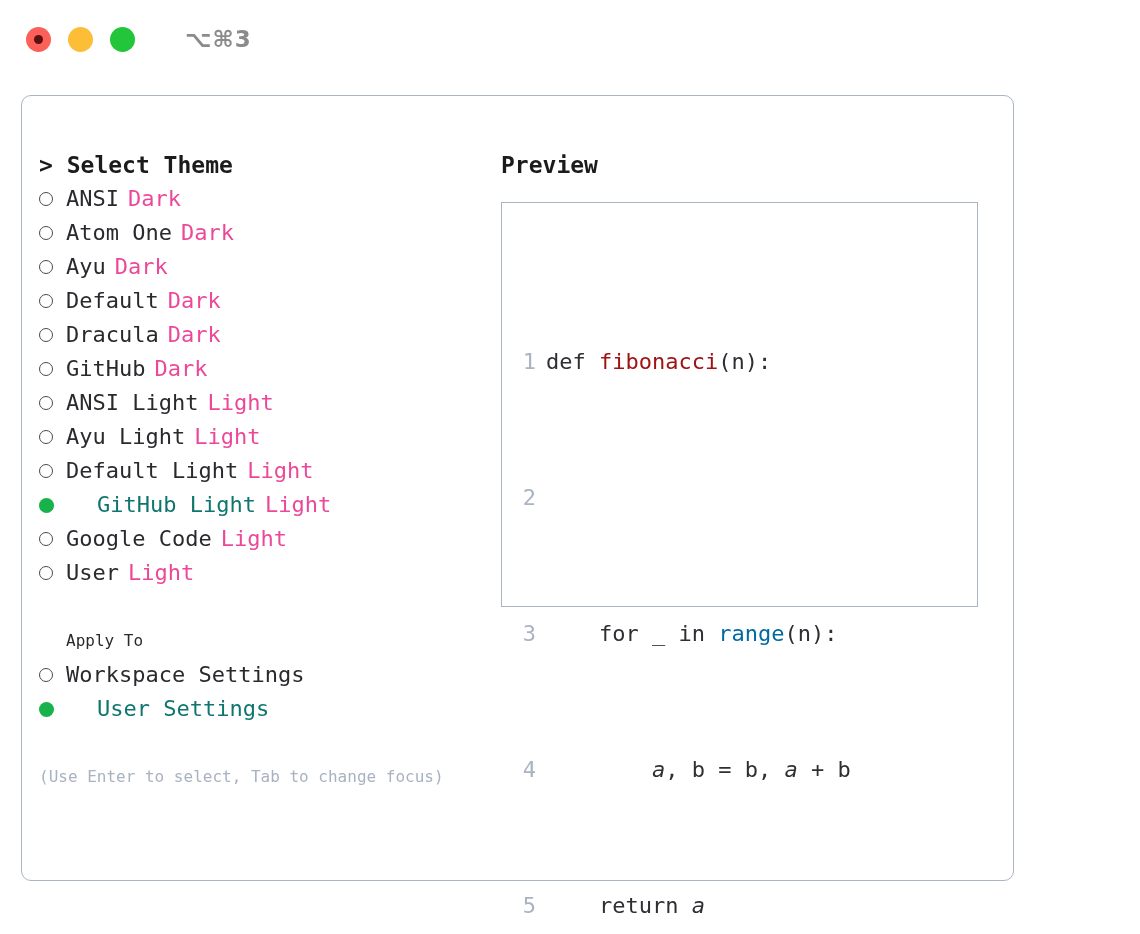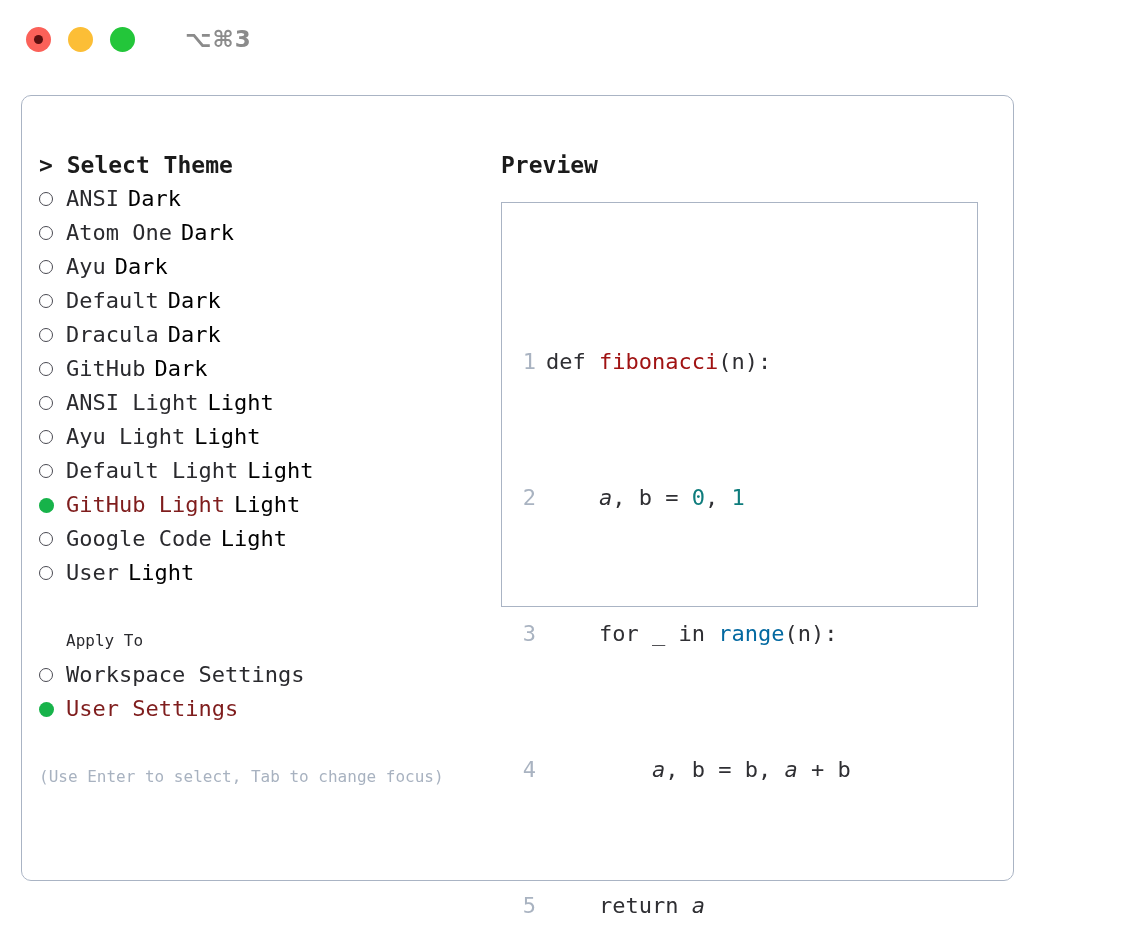--- a/index.html
+++ b/index.html
@@ -115,22 +115,22 @@
     border: 1.8px solid #4a4a52;
     background: transparent;
   }
   .dot-filled {
     width: 15px; height: 15px;
     border-radius: 50%;
     background: #17b34a;
   }
 
   .row .label  { color: #2a2a2e; }
-  .row.selected .label { color: #7f1d1d; }
-  .row .variant { color: #000000; margin-left: 9px; }
+  .row.selected .label { color: #0f766e; margin-left: 31px; }
+  .row .variant { color: #ec4899; margin-left: 9px; }
 
   .section-label {
     font-size: 16px;
     color: #2a2a2e;
     line-height: 34px;
     padding-left: 27px;
     white-space: pre;
   }
 
   .spacer-block { height: 34px; }
@@ -306,21 +306,20 @@
         <div class="preview-box">
           <div class="code">
 
             <div class="code-line">
               <span class="lineno">1</span>
               <span class="code-text"><span class="tok-plain">def </span><span class="tok-fn">fibonacci</span><span class="tok-plain">(n):</span></span>
             </div>
 
             <div class="code-line">
               <span class="lineno">2</span>
-              <span class="code-text"><span class="tok-plain">    </span><span class="tok-var">a</span><span class="tok-plain">, b = </span><span class="tok-num">0</span><span class="tok-plain">, </span><span class="tok-num">1</span></span>
             </div>
 
             <div class="code-line">
               <span class="lineno">3</span>
               <span class="code-text"><span class="tok-plain">    for _ in </span><span class="tok-call">range</span><span class="tok-plain">(n):</span></span>
             </div>
 
             <div class="code-line">
               <span class="lineno">4</span>
               <span class="code-text"><span class="tok-plain">        </span><span class="tok-var">a</span><span class="tok-plain">, b = b, </span><span class="tok-var">a</span><span class="tok-plain"> + b</span></span>

